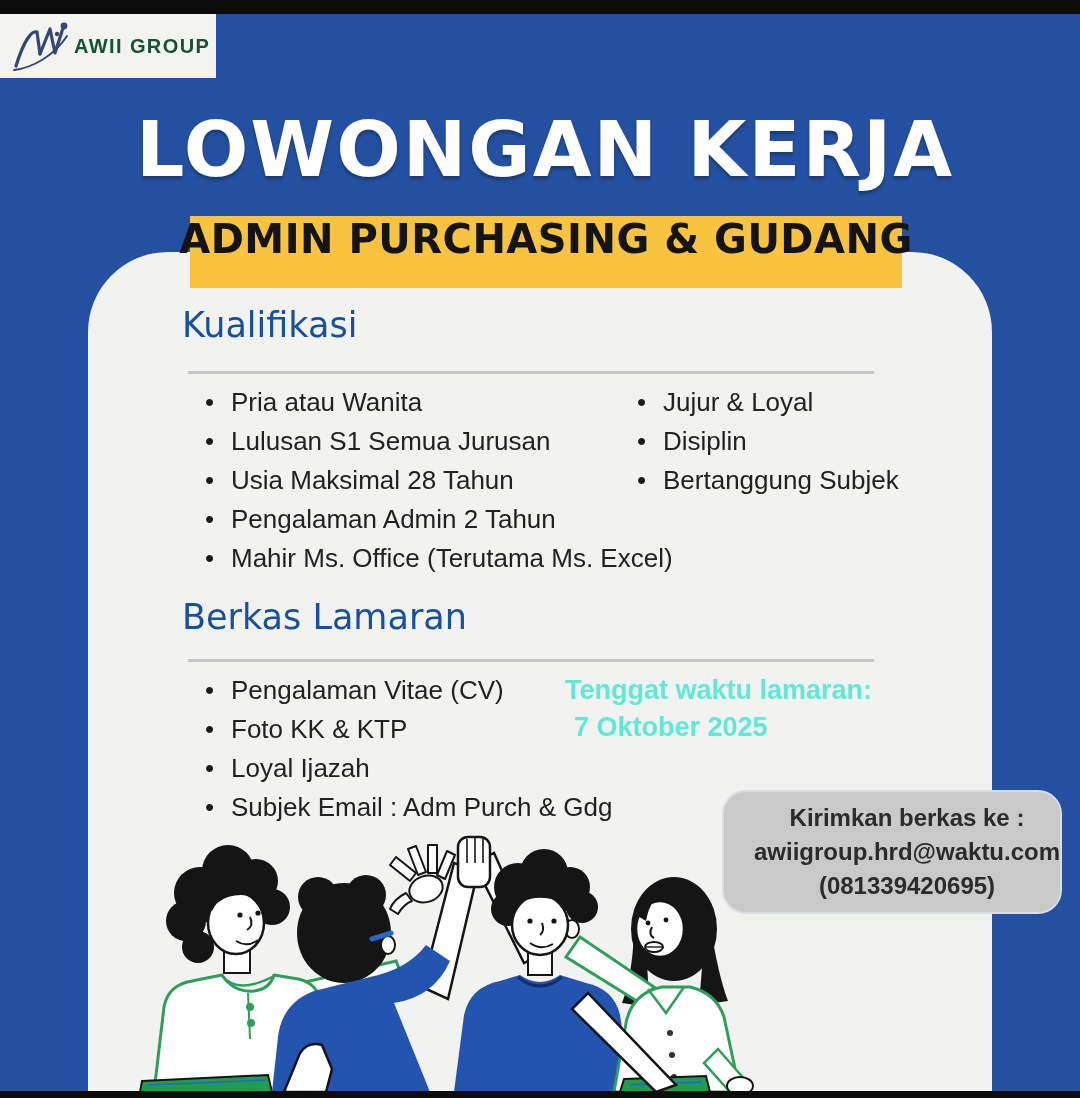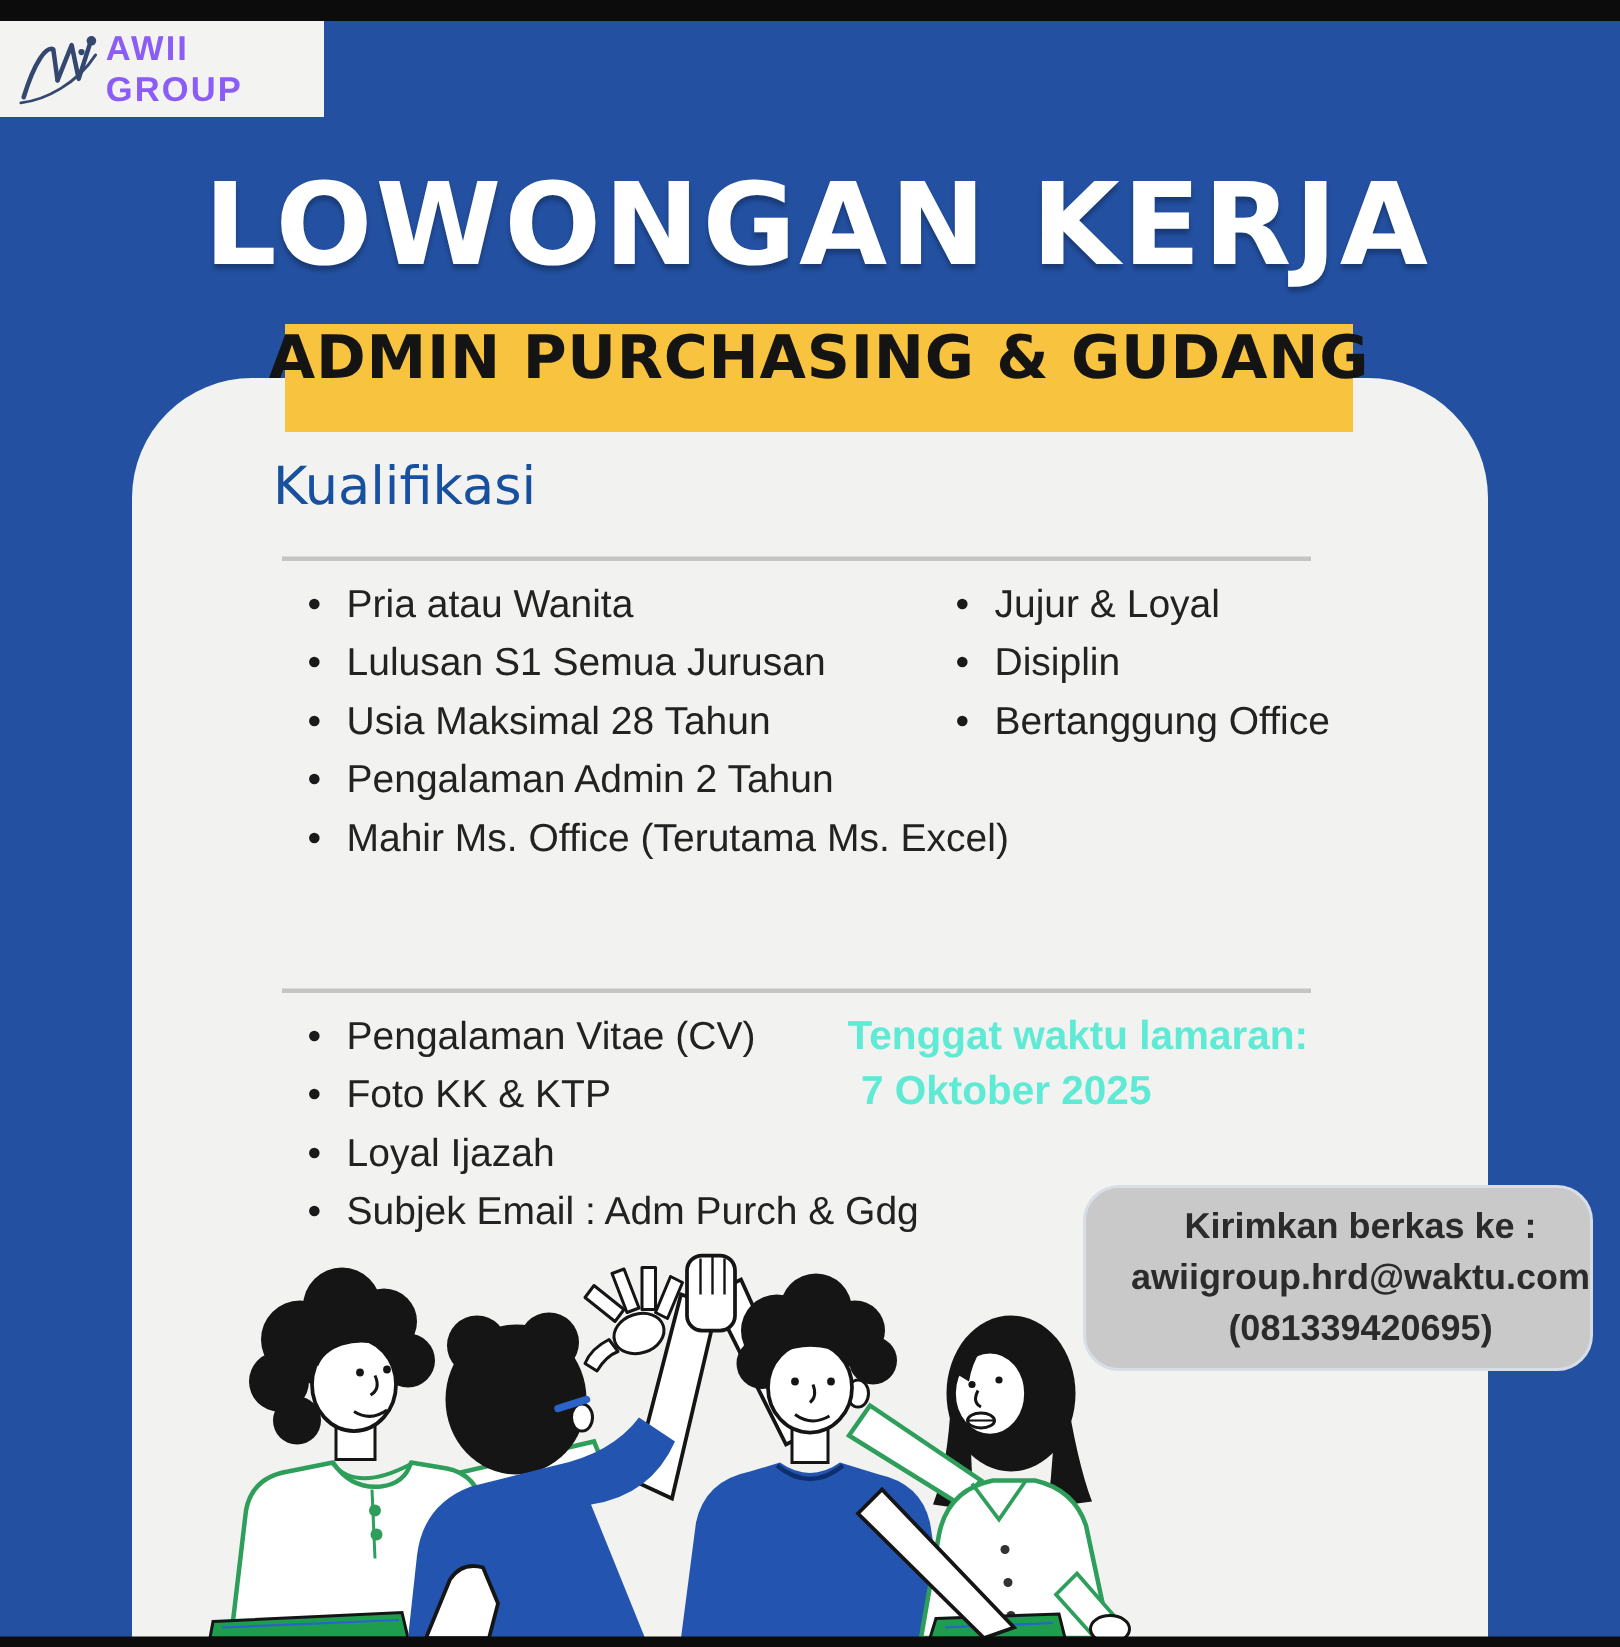--- a/index.html
+++ b/index.html
@@ -6,21 +6,21 @@
   body{width:1080px;height:1098px;overflow:hidden;background:#2350a0;
        font-family:"Liberation Sans",sans-serif;}
   .page{position:relative;width:1080px;height:1098px;background:#2350a0;overflow:hidden;}
 
   .topbar{position:absolute;left:0;top:0;width:1080px;height:14px;background:#0c0c0c;}
   .bottombar{position:absolute;left:0;top:1091px;width:1080px;height:7px;background:#0c0c0c;z-index:9;}
 
   .logo-box{position:absolute;left:0;top:14px;width:216px;height:64px;background:#f3f3f1;
             display:flex;align-items:center;z-index:4;}
   .logo-mark{margin-left:12px;}
-  .logo-text{font-size:23px;font-weight:bold;color:#8b5cf6;letter-spacing:1.4px;margin-left:4px;}
+  .logo-text{font-size:20px;font-weight:bold;color:#14532d;letter-spacing:1.4px;margin-left:4px;}
 
   .title{position:absolute;left:0;top:100px;width:1080px;margin:5px;text-align:center;
          font-family:"DejaVu Sans","Liberation Sans",sans-serif;
          font-size:76px;font-weight:800;letter-spacing:2px;color:#ffffff;
          text-shadow:0 3px 3px rgba(10,20,40,.35);}
 
   .banner{position:absolute;left:190px;top:216px;width:712px;height:72px;background:#f8c33e;
           display:flex;justify-content:center;z-index:3;}
   .banner span{font-family:"DejaVu Sans","Liberation Sans",sans-serif;
                font-size:40px;font-weight:700;color:#141414;letter-spacing:.5px;white-space:nowrap;}
@@ -112,24 +112,25 @@
       <li>
         <span class="bullet">•</span>
         <span>Jujur &amp; Loyal</span>
       </li>
       <li>
         <span class="bullet">•</span>
         <span>Disiplin</span>
       </li>
       <li>
         <span class="bullet">•</span>
-        <span>Bertanggung Office</span>
+        <span>Bertanggung Subjek</span>
       </li>
     </ul>
 
+  <h2 class="heading h-berkas">Berkas Lamaran</h2>
   <div class="divider d2"></div>
   <ul class="list list-berkas">
       <li>
         <span class="bullet">•</span>
         <span>Pengalaman Vitae (CV)</span>
       </li>
       <li>
         <span class="bullet">•</span>
         <span>Foto KK &amp; KTP</span>
       </li>

